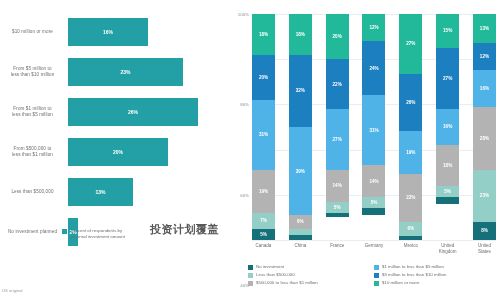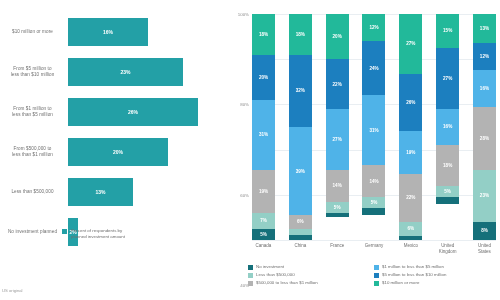--- a/index.html
+++ b/index.html
@@ -253,13 +253,14 @@
           <span class="swatch" style="background: rgb(179, 179, 179);"></span>
           <span class="ltext">$500,000 to less than $1 million</span>
         </div>
         <div class="rlegend-item">
           <span class="swatch" style="background: rgb(34, 185, 154);"></span>
           <span class="ltext">$10 million or more</span>
         </div>
       </div>
   </div>
 
+  <div class="overlay-text">投资计划覆盖</div>
 </div>
 
 </body></html>

